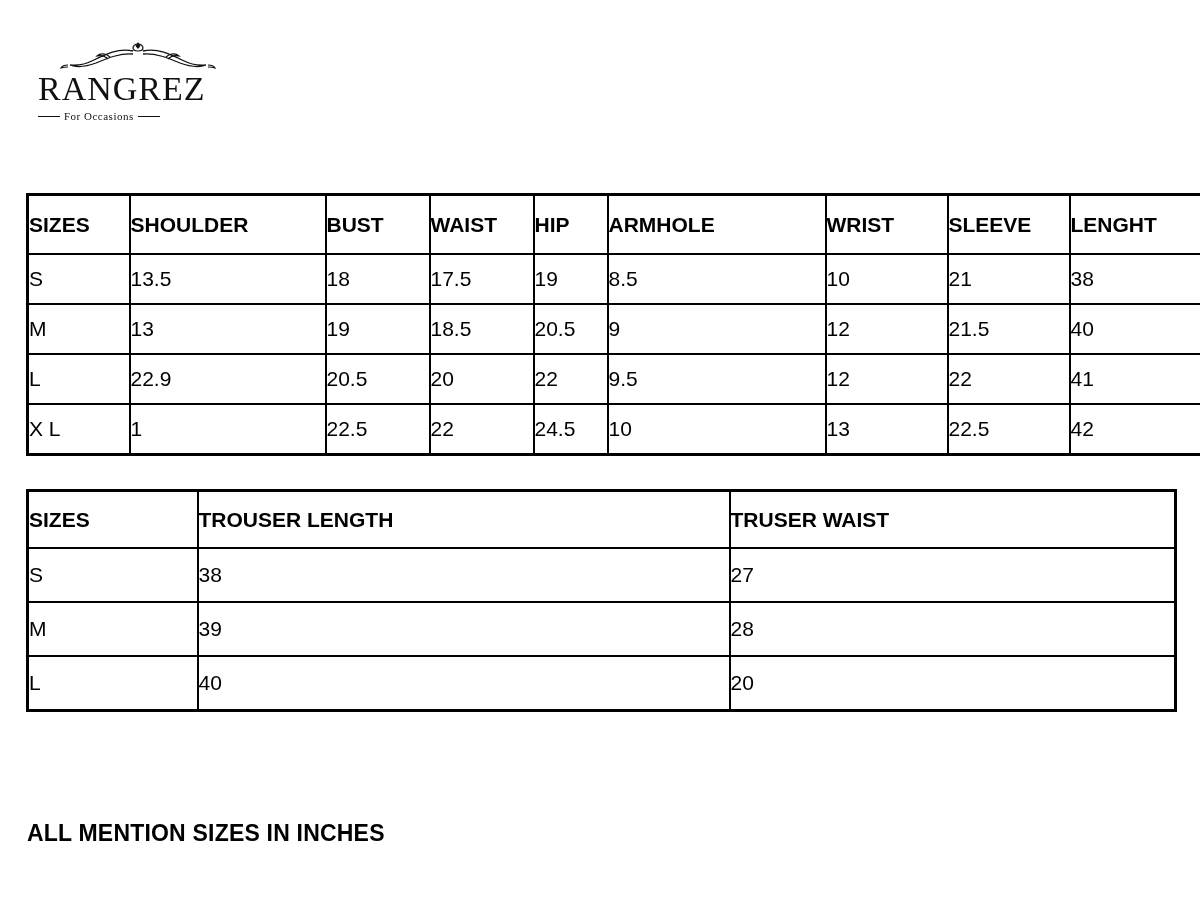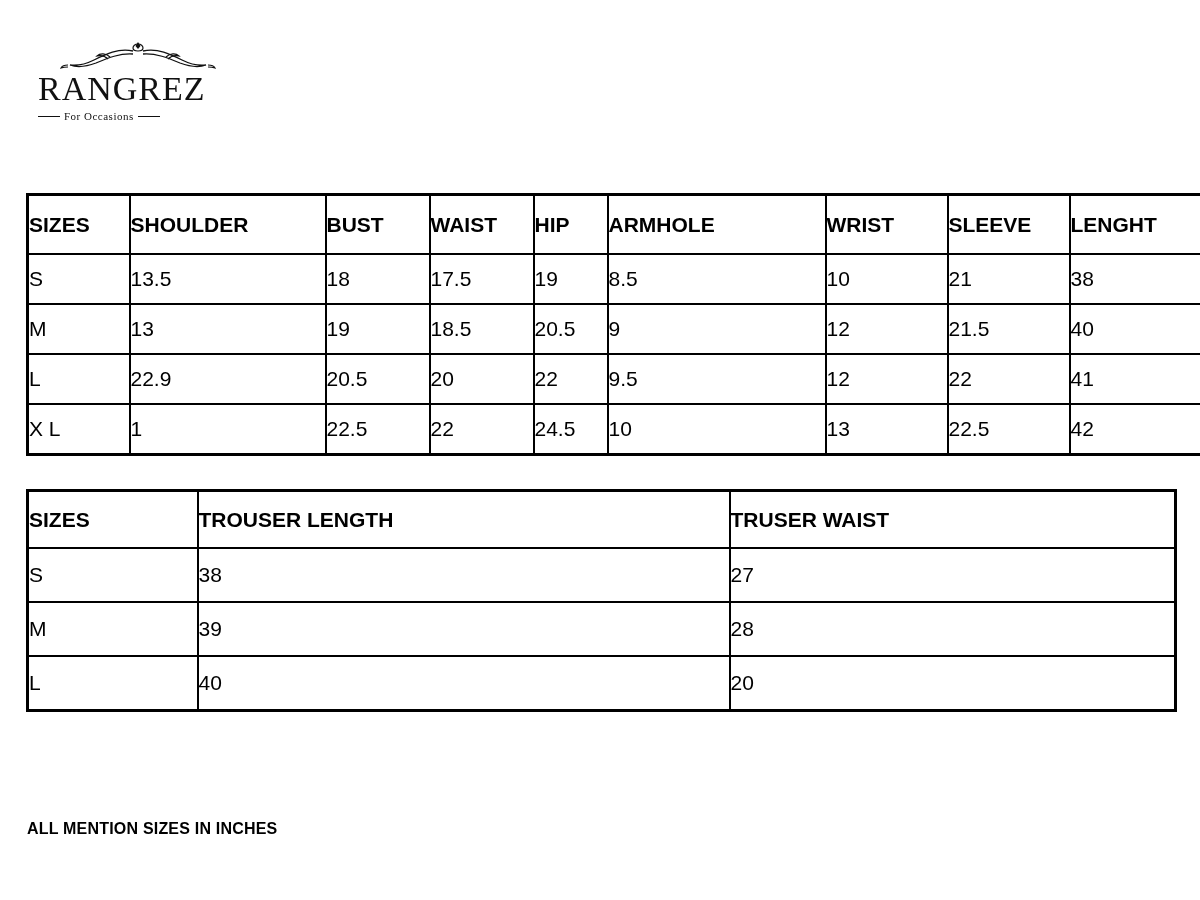--- a/index.html
+++ b/index.html
@@ -95,21 +95,21 @@
     width: 1148px;
     border: 3px solid #000;
   }
   #bottom-table td { height: 52px; }
   #bottom-table thead td { height: 55px; }
 
   .footnote {
     position: absolute;
     left: 27px;
     top: 820px;
-    font-size: 16px;
+    font-size: 23px;
     font-weight: bold;
     letter-spacing: 0.2px;
   }
 </style>
 </head>
 <body>
 
 <div class="logo-block">
   <svg class="logo-flourish" viewBox="0 0 180 34">
     <path d="M90 4 c-3 0 -5 2 -5 4 c0 2 2 3 5 3 c3 0 5 -1 5 -3 c0 -2 -2 -4 -5 -4 z" fill="none" stroke="#111" stroke-width="1.2"></path>

